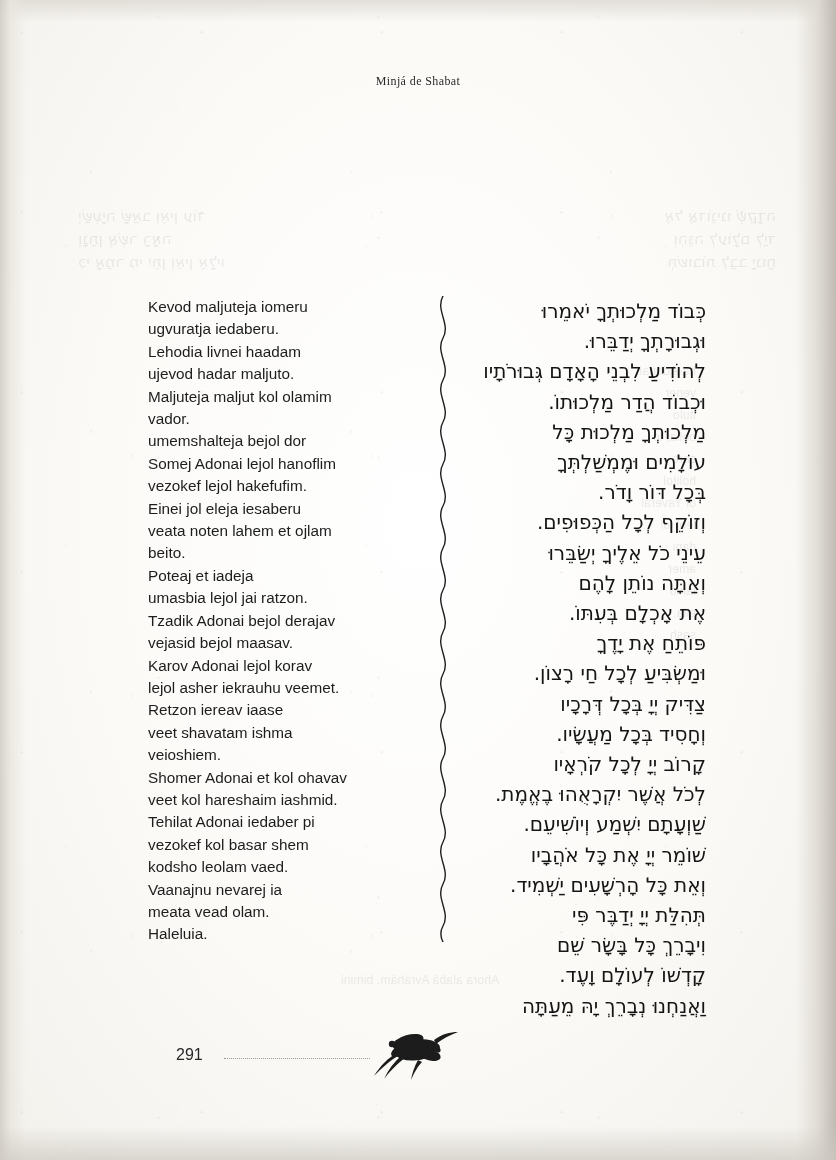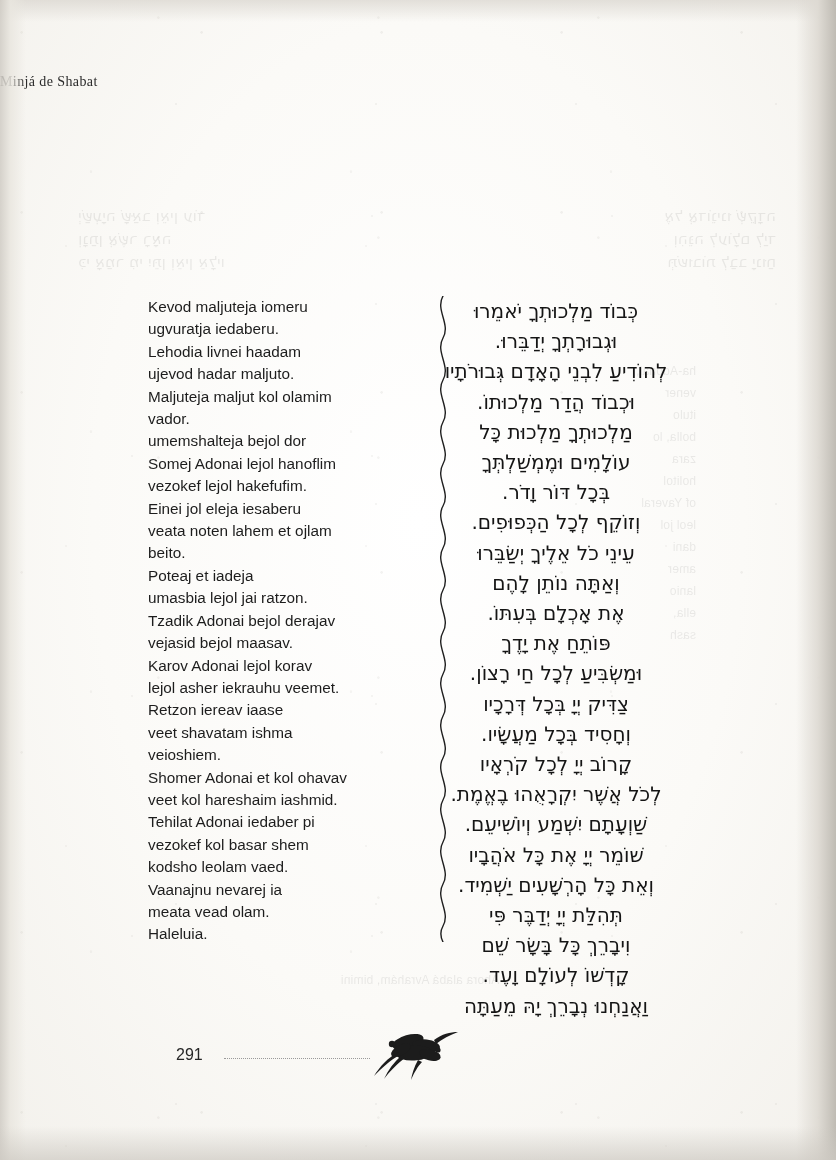--- a/index.html
+++ b/index.html
@@ -100,23 +100,23 @@
     font-size: 12px;
     line-height: 20px;
   }
 
   
   .running-head {
     position: absolute;
     top: 74px;
     left: 0;
     right: 0;
-    text-align: left;
+    text-align: center;
     font-family: "Liberation Serif", serif;
-    font-size: 14px;
+    font-size: 12px;
     color: #2a2a2a;
     letter-spacing: .4px;
   }
 
   
   .columns {
     position: absolute;
     top: 296px;
     left: 0;
     right: 0;
@@ -145,21 +145,20 @@
     width: 300px;
     direction: rtl;
     text-align: right;
     font-family: "DejaVu Sans", sans-serif;
     font-size: 20px;
     line-height: 30.2px;
     color: #151515;
   }
   .col-hebrew .hln {
     white-space: nowrap;
-    text-align: center;
   }
 
   
   .divider {
     position: absolute;
     left: 432px;
     top: 296px;
     width: 22px;
     height: 646px;
     overflow: hidden;

